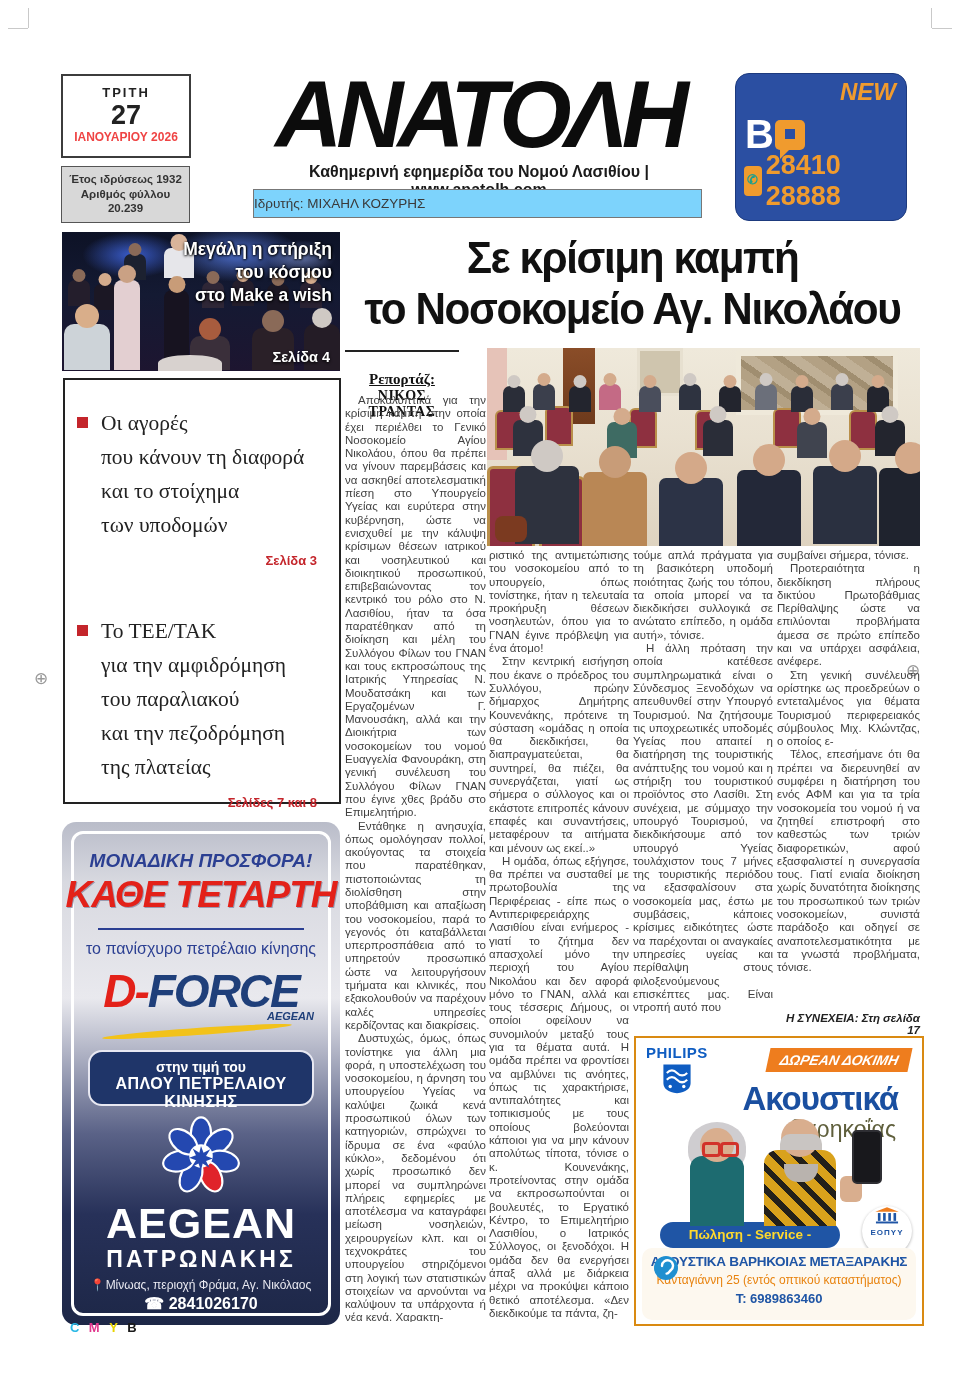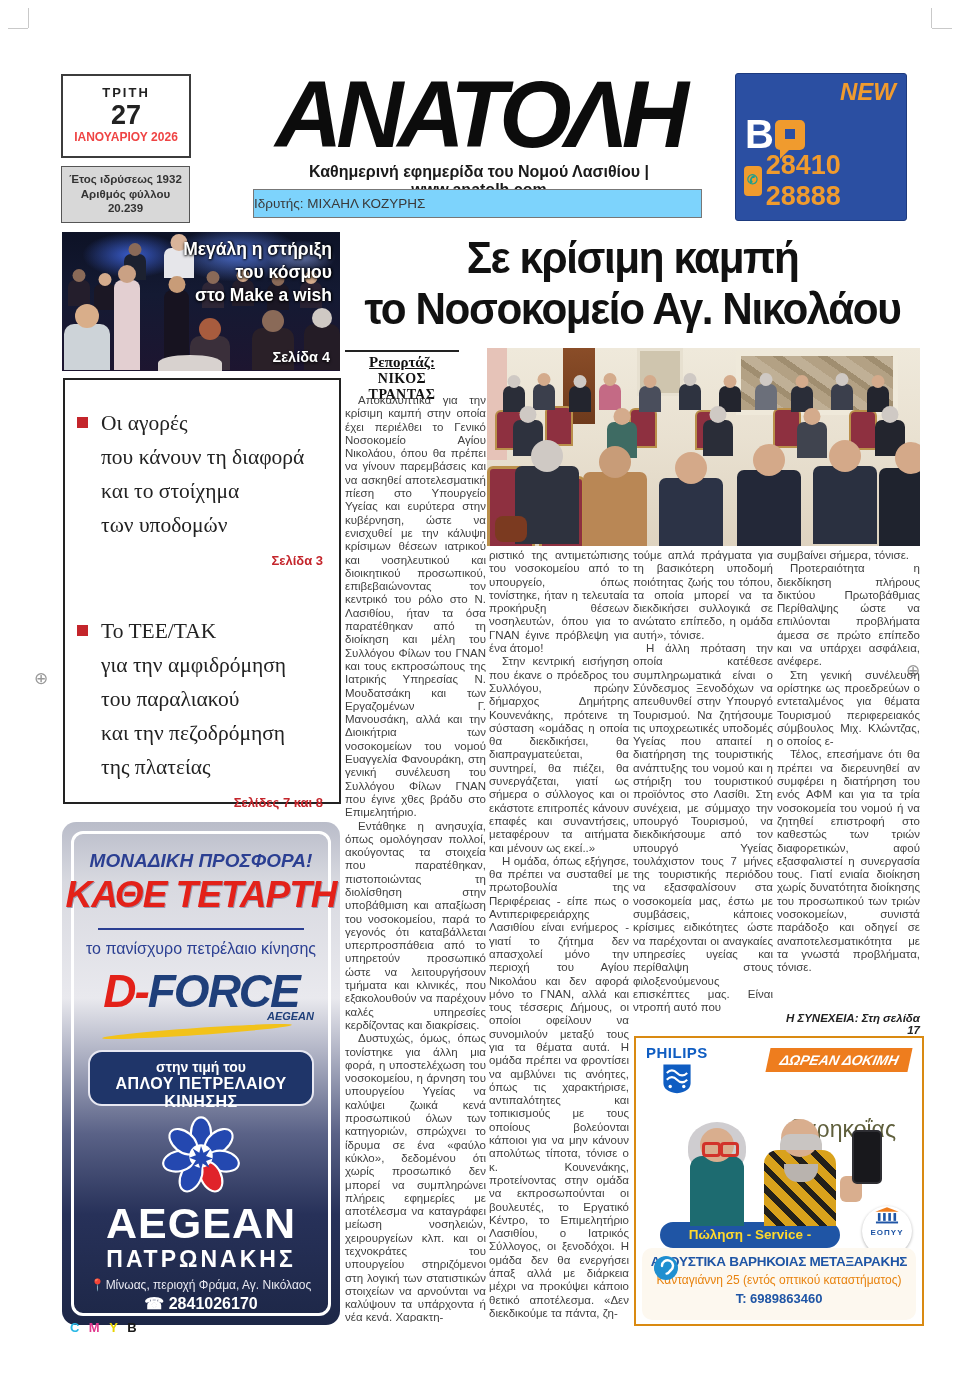--- a/index.html
+++ b/index.html
@@ -15,21 +15,21 @@
   .datebox .d3{font-size:12px;font-weight:bold;color:#ef4444;}
   .issuebox{left:61px;top:166px;width:127px;height:50px;border:1.5px solid #555;background:#d8d8d8;text-align:center;
             font-size:11.5px;font-weight:bold;color:#333;padding-top:5px;line-height:14.5px;}
   .masthead{left:248px;top:66px;width:462px;text-align:center;font-weight:900;font-style:italic;
             font-size:93px;line-height:96px;letter-spacing:-6px;color:#0c0c0c;transform:scaleY(1.02);}
   .subtitle{left:248px;top:163px;width:462px;text-align:center;font-size:16px;font-weight:bold;color:#1a1a1a;}
   .founderbar{left:253px;top:189px;width:447px;height:27px;border:1px solid #777;text-align:left;
               font-size:13.5px;color:#3a3a3a;line-height:27px;background:#7dd3fc;}
 
   
-  .boxcafe{left:735px;top:73px;width:170px;height:146px;background:#2b4fa2;border-radius:3px;border:1px solid #1d3a7e;}
+  .boxcafe{left:735px;top:73px;width:170px;height:146px;background:#2b4fa2;border-radius:14px;border:1px solid #1d3a7e;}
   .bc-new{position:absolute;top:4px;right:10px;color:#f09b2e;font-weight:800;font-style:italic;font-size:24px;}
   .bc-name{position:absolute;top:38px;left:9px;display:flex;align-items:center;color:#fff;font-weight:900;font-size:40px;letter-spacing:-1px;}
   .bc-bub{position:relative;width:30px;height:30px;background:#f09b2e;border-radius:5px;margin:0 2px;}
   .bc-bub::before{content:'';position:absolute;left:10px;top:9px;width:10px;height:10px;background:#2b4fa2;}
   .bc-bub::after{content:'';position:absolute;left:5px;bottom:-9px;border:6px solid transparent;border-top-color:#f09b2e;border-left-color:#f09b2e;}
   .bc-phone{position:absolute;bottom:8px;left:8px;display:flex;align-items:center;gap:4px;color:#f09b2e;font-weight:800;font-size:27px;}
   .bc-phicon{display:inline-block;width:20px;height:30px;background:#f09b2e;border-radius:4px;position:relative;}
   .bc-phicon::before{content:'✆';position:absolute;left:3px;top:6px;font-size:13px;color:#1d9e8f;}
 
   
@@ -47,29 +47,29 @@
   .md{width:30px;height:36px;--hs:17px;}
   .lg{width:64px;height:78px;--hs:32px;}
   .chair{position:absolute;background:#8e3040;border:2px solid #b98f4a;border-radius:6px 6px 0 0;}
 
   
   .headline{left:340px;top:232px;width:585px;text-align:center;color:#111;font-weight:800;
             font-size:44px;line-height:51px;letter-spacing:-1.5px;transform:scaleX(0.96);}
 
   
   .teaserbox{left:63px;top:378px;width:274px;height:422px;border:2px solid #222;background:#fff;}
-  .t-item{position:relative;padding-left:36px;font-family:"Liberation Serif",serif;
+  .t-item{position:relative;padding-left:36px;padding-right:6px;font-family:"Liberation Serif",serif;
           font-size:21.5px;line-height:34px;color:#222;}
   .t-bullet{position:absolute;left:12px;top:11px;width:11px;height:11px;background:#c4252b;}
   .t-ref{text-align:right;padding-right:16px;font-size:13px;font-weight:bold;color:#c4252b;margin-top:2px;}
 
   
   .byline{left:345px;top:350px;width:114px;border-top:2px solid #222;text-align:center;
           font-family:"Liberation Serif",serif;color:#111;}
-  .byline .bl1{font-size:15px;font-weight:bold;text-decoration:underline;margin-top:2px;}
+  .byline .bl1{font-size:15px;font-weight:bold;text-decoration:underline;margin-top:19px;}
   .byline .bl2{font-size:14px;font-weight:bold;letter-spacing:0.5px;}
   .col{font-size:11.5px;line-height:13.3px;text-align:justify;color:#3f3f3f;overflow:hidden;}
   .col p{margin:0;text-indent:13px;}
   .col p.noind{text-indent:0;}
   .cont-note{left:777px;top:1012px;width:143px;text-align:right;font-size:11.5px;font-weight:bold;font-style:italic;color:#222;}
 
   
   .aphoto{left:487px;top:348px;width:433px;height:198px;background:linear-gradient(180deg,#efe9db 0%,#e9e1d1 45%,#ded3c0 100%);overflow:hidden;}
 
   
@@ -319,20 +319,21 @@
       <div>PHILIPS</div>
       <svg width="34" height="34" viewBox="0 0 40 40">
         <path d="M4 4 h32 v22 q0 10 -16 12 q-16 -2 -16 -12 Z" fill="#0f5dc2"></path>
         <path d="M8 14 q6 -6 12 0 t12 0" stroke="#fff" stroke-width="2.5" fill="none"></path>
         <path d="M8 22 q6 -6 12 0 t12 0" stroke="#fff" stroke-width="2.5" fill="none"></path>
         <circle cx="12" cy="30" r="2" fill="#fff"></circle>
           <circle cx="28" cy="30" r="2" fill="#fff"></circle>
       </svg>
     </div>
     <div class="ph-badge">ΔΩΡΕΑΝ ΔΟΚΙΜΗ</div>
+    <div class="ph-title">Ακουστικά</div>
     <div class="ph-sub">βαρηκοΐας</div>
 
     <div class="pp" style="left:54px;top:118px;width:54px;height:70px;border-radius:12px 12px 0 0;background:#1d6b70;--hs:34px;--skin:#d9ae8e;z-index:1;"></div>
     <div style="position:absolute;left:52px;top:84px;width:58px;height:50px;border-radius:50% 50% 40% 40%;background:#cfcdd0;z-index:0;"></div>
     <div style="position:absolute;left:66px;top:104px;width:13px;height:9px;border:3px solid #d2332a;border-radius:4px;z-index:2;"></div>
     <div style="position:absolute;left:84px;top:104px;width:13px;height:9px;border:3px solid #d2332a;border-radius:4px;z-index:2;"></div>
     <div class="pp" style="left:128px;top:112px;width:72px;height:76px;border-radius:14px 14px 0 0;background:repeating-linear-gradient(45deg,#d9a21c 0 9px,#23201a 9px 15px);--hs:38px;--skin:#d9ae8e;z-index:1;"></div>
     <div style="position:absolute;left:144px;top:96px;width:42px;height:16px;border-radius:10px 10px 0 0;background:#c9c5c2;z-index:2;"></div>
     <div style="position:absolute;left:148px;top:126px;width:34px;height:18px;border-radius:0 0 14px 14px;background:#b9b3ae;z-index:2;"></div>
     <div style="position:absolute;left:216px;top:92px;width:26px;height:50px;background:#18181c;border-radius:5px;border:2px solid #2e2e33;z-index:2;"></div>

